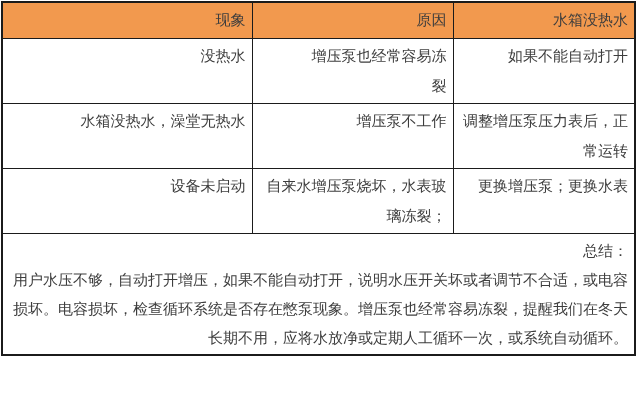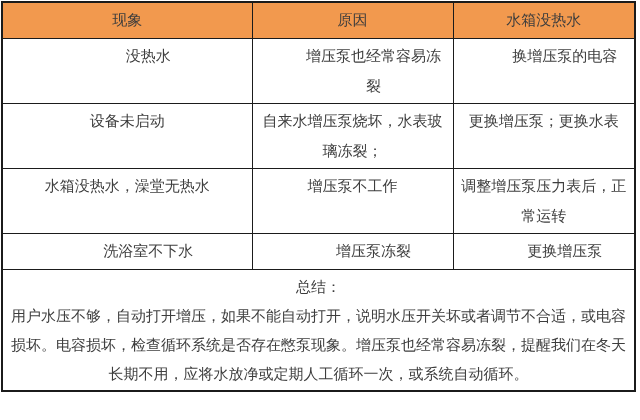--- a/index.html
+++ b/index.html
@@ -14,21 +14,21 @@
   table.troubleshoot {
     border-collapse: collapse;
     table-layout: fixed;
     width: 633px;
     margin: 1px 0 0 1px;
     border: 2px solid #1b1b1b;
   }
   th, td {
     border: 1px solid #1b1b1b;
     vertical-align: top;
-    text-align: center;
+    text-align: right;
     padding: 2px 6px;
     font-size: 15px;
     line-height: 30px;
     color: #3d3d3d;
     font-weight: normal;
     word-break: break-all;
     overflow: hidden;
   }
   thead th {
     background: #F2994E;
@@ -58,36 +58,31 @@
     <tr>
       <th>现象</th>
       <th>原因</th>
       <th>水箱没热水</th>
     </tr>
   </thead>
   <tbody>
     <tr class="h1">
       <td>没热水</td>
       <td>增压泵也经常容易冻裂</td>
-      <td>换增压泵的电容</td>
-    </tr>
-    <tr class="h2">
-      <td>设备未启动</td>
-      <td>自来水增压泵烧坏，水表玻璃冻裂；</td>
-      <td>更换增压泵；更换水表</td>
+      <td>如果不能自动打开</td>
     </tr>
     <tr class="h2">
       <td>水箱没热水，澡堂无热水</td>
       <td>增压泵不工作</td>
       <td>调整增压泵压力表后，正常运转</td>
     </tr>
-    <tr class="h1">
-      <td>洗浴室不下水</td>
-      <td>增压泵冻裂</td>
-      <td>更换增压泵</td>
+    <tr class="h2">
+      <td>设备未启动</td>
+      <td>自来水增压泵烧坏，水表玻璃冻裂；</td>
+      <td>更换增压泵；更换水表</td>
     </tr>
     <tr>
       <td class="summary-cell" colspan="3">
         <div>总结：</div>
         <div>用户水压不够，自动打开增压，如果不能自动打开，说明水压开关坏或者调节不合适，或电容损坏。电容损坏，检查循环系统是否存在憋泵现象。增压泵也经常容易冻裂，提醒我们在冬天长期不用，应将水放净或定期人工循环一次，或系统自动循环。</div>
       </td>
     </tr>
   </tbody>
 </table>
 

